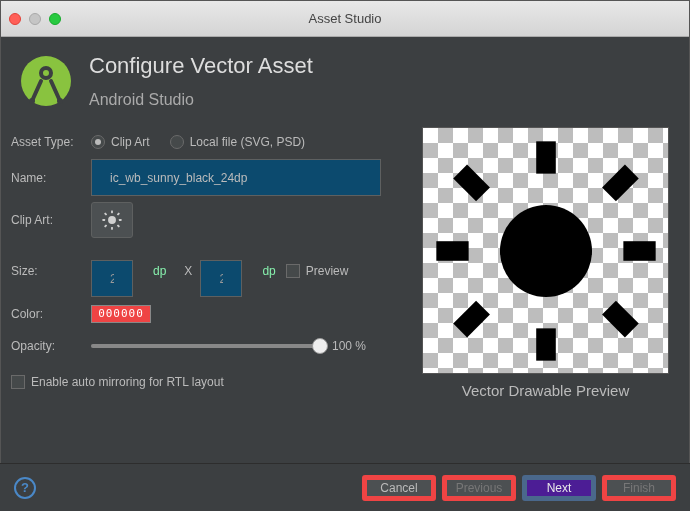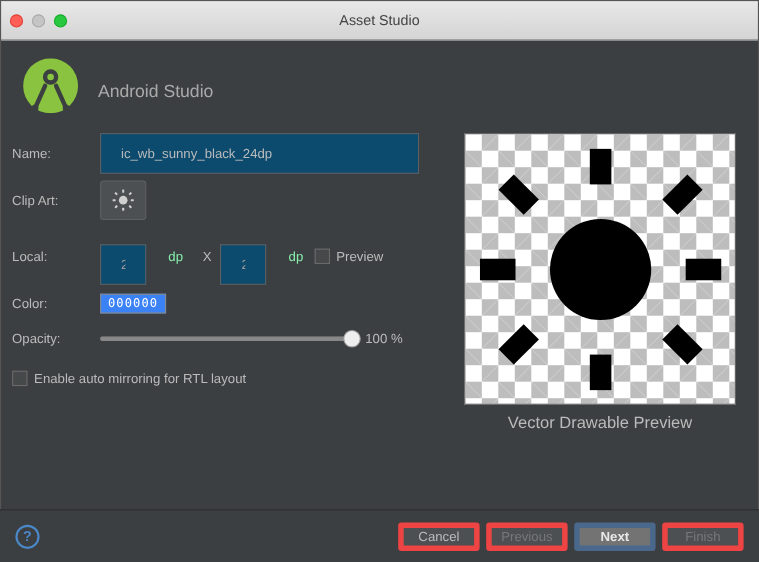--- a/index.html
+++ b/index.html
@@ -134,21 +134,21 @@
       background: #45494a;
       margin-right: 6px;
       display: inline-block;
       vertical-align: middle;
     }
 
     .color-swatch {
       width: 60px;
       height: 18px;
       border: 1px solid #888;
-      background: #3b82f6;
+      background: #ef4444;
       color: #fff;
       font-family: monospace;
       font-size: 11px;
       text-align: center;
       line-height: 16px;
       letter-spacing: 1px;
     }
 
     .slider-wrap {
       display: flex;
@@ -253,24 +253,23 @@
       border: 5px solid #ef4444;
       background: #4c5052;
       color: #bbb;
       border-radius: 3px;
       font-size: 12px;
       display: flex;
       align-items: center;
       justify-content: center;
     }
     .btn.primary {
-      background: #737373;
+      background: #4c1d95;
       border-color: #4a688c;
       color: #e8e8e8;
-      font-weight: bold;
     }
     .btn.disabled {
       color: #777;
     }
   </style>
 </head>
 <body>
 
 <div class="titlebar">
   <div class="traffic-lights">
@@ -283,27 +282,35 @@
 
 <div class="header">
   <svg class="logo-svg" width="50" height="50" viewBox="0 0 50 50">
     <circle cx="25" cy="25" r="25" fill="#89c33f"></circle>
     <path d="M25 12 a5 5 0 0 1 5 5 a5 5 0 0 1 -5 5 a5 5 0 0 1 -5 -5 a5 5 0 0 1 5 -5 z" fill="none" stroke="#3c3f41" stroke-width="4"></path>
     <path d="M20 25 L11 45 M30 25 L39 45" stroke="#3c3f41" stroke-width="4" stroke-linecap="round"></path>
     <circle cx="11" cy="45" r="3" fill="#3c3f41"></circle>
     <circle cx="39" cy="45" r="3" fill="#3c3f41"></circle>
   </svg>
   <div>
+    <div class="header-title">Configure Vector Asset</div>
     <div class="header-sub">Android Studio</div>
   </div>
 </div>
 
 <div class="body">
   <div class="form">
 
+    <div class="row">
+      <span class="label">Asset Type:</span>
+      <span class="radio selected"></span>
+      <span class="radio-label">Clip Art</span>
+      <span class="radio"></span>
+      <span class="radio-label">Local file (SVG, PSD)</span>
+    </div>
 
     <div class="row">
       <span class="label">Name:</span>
       <input class="textfield wide" type="text" value="ic_wb_sunny_black_24dp" style="">
     </div>
 
     <div class="row" style="height:44px">
       <span class="label">Clip Art:</span>
       <div class="clip-btn">
         <svg width="22" height="22" viewBox="0 0 24 24">
@@ -316,21 +323,21 @@
             <rect x="4" y="4" width="2" height="3" rx="0.5" transform="rotate(-45 5 5.5)"></rect>
             <rect x="18" y="17" width="2" height="3" rx="0.5" transform="rotate(-45 19 18.5)"></rect>
             <rect x="4" y="17" width="2" height="3" rx="0.5" transform="rotate(45 5 18.5)"></rect>
             <rect x="18" y="4" width="2" height="3" rx="0.5" transform="rotate(45 19 5.5)"></rect>
           </g>
         </svg>
       </div>
     </div>
 
     <div class="row">
-      <span class="label">Local:</span>
+      <span class="label">Size:</span>
       <input class="textfield tiny" type="text" value="24" style="">
       <span class="dp">dp</span>
       <span class="size-x">X</span>
       <input class="textfield tiny" type="text" value="24" style="">
       <span class="dp">dp</span>
       <span class="checkbox"></span>
       <span>Preview</span>
     </div>
 
     <div class="row">

